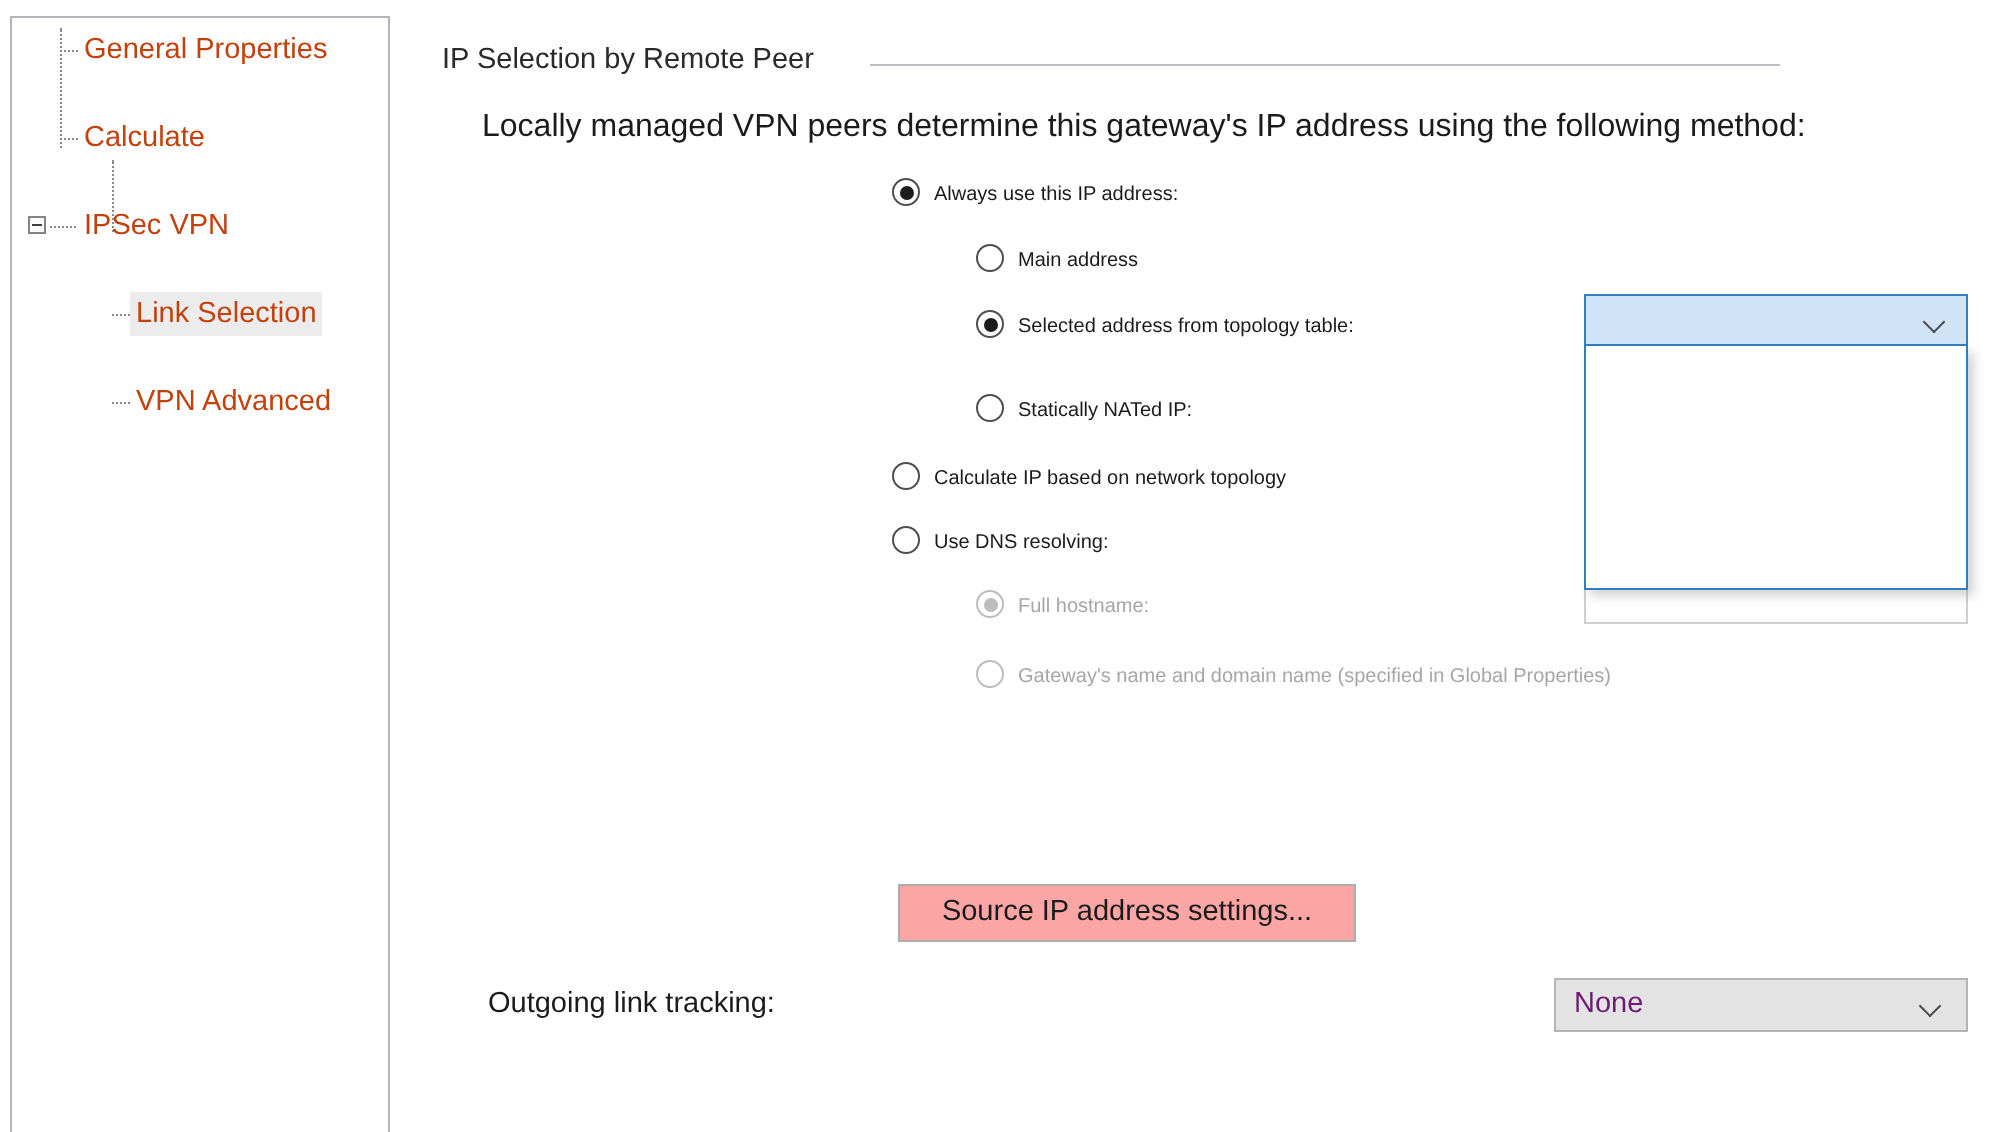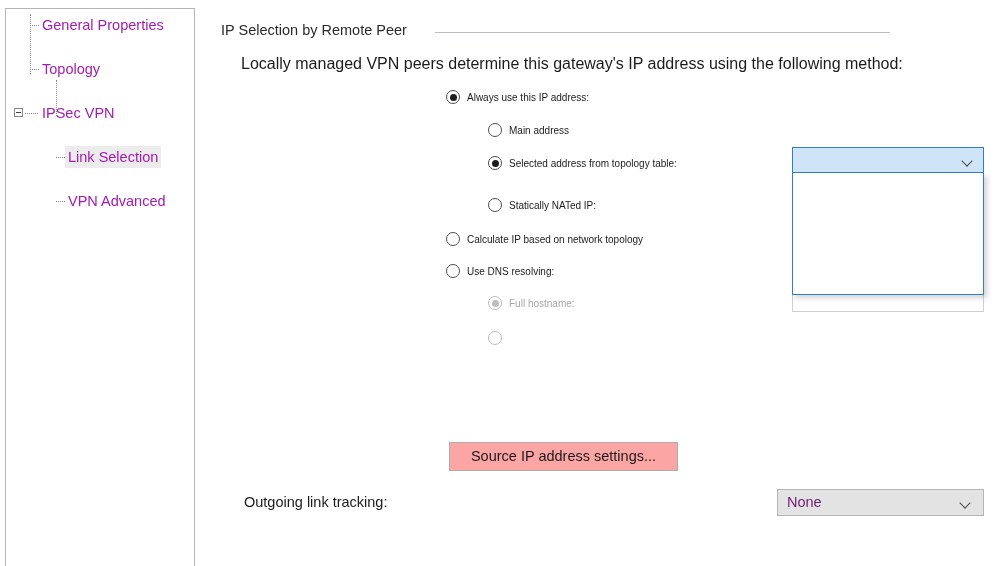--- a/index.html
+++ b/index.html
@@ -34,21 +34,21 @@
   .tree-list {
     position: relative;
     padding-top: 5px;
   }
   .tree-node {
     position: relative;
     height: 22px;
     line-height: 22px;
     white-space: nowrap;
     font-size: 14.5px;
-    color: #a21caf;
+    color: #c2410c;
   }
   .tree-label {
     position: absolute;
     top: 0;
     padding: 0 3px;
   }
   .tree-node.selected .tree-label {
     background: #ececec;
   }
   
@@ -279,21 +279,21 @@
 
     <div class="dot-v" style="left:50px; top:71px; height:36px;"></div>
 
     <div class="tree-node" style="top:0;">
       <div class="dot-h" style="left:24px; width:9px;"></div>
       <div class="tree-label" style="left:33px;">General Properties</div>
     </div>
 
     <div class="tree-node" style="top:22px;">
       <div class="dot-h" style="left:24px; width:9px;"></div>
-      <div class="tree-label" style="left:33px;">Topology</div>
+      <div class="tree-label" style="left:33px;">Calculate</div>
     </div>
 
     <div class="tree-node" style="top:44px;">
       <div class="expander" style="left:8px;"></div>
       <div class="dot-h" style="left:19px; width:13px;"></div>
       <div class="tree-label" style="left:33px;">IPSec VPN</div>
     </div>
 
     <div class="tree-node selected" style="top:66px;">
       <div class="dot-h" style="left:50px; width:9px;"></div>
@@ -341,21 +341,21 @@
     <span class="rb"></span><span>Use DNS resolving:</span>
   </div>
 
   <div class="radio-row disabled" style="left:292px; top:294px;">
     <span class="rb checked"></span><span>Full hostname:</span>
   </div>
 
   <div class="text-input" style="left:596px; top:288px; width:192px; height:24px;"></div>
 
   <div class="radio-row disabled" style="left:292px; top:329px;">
-    <span class="rb"></span>
+    <span class="rb"></span><span>Gateway's name and domain name (specified in Global Properties)</span>
   </div>
 
   <div id="combo-open">
     <span class="chev"></span>
   </div>
   <div id="combo-popup"></div>
 
   <div id="source-ip-button">Source IP address settings...</div>
 
   <div class="label-static" style="left:40px; top:494px;">Outgoing link tracking:</div>

